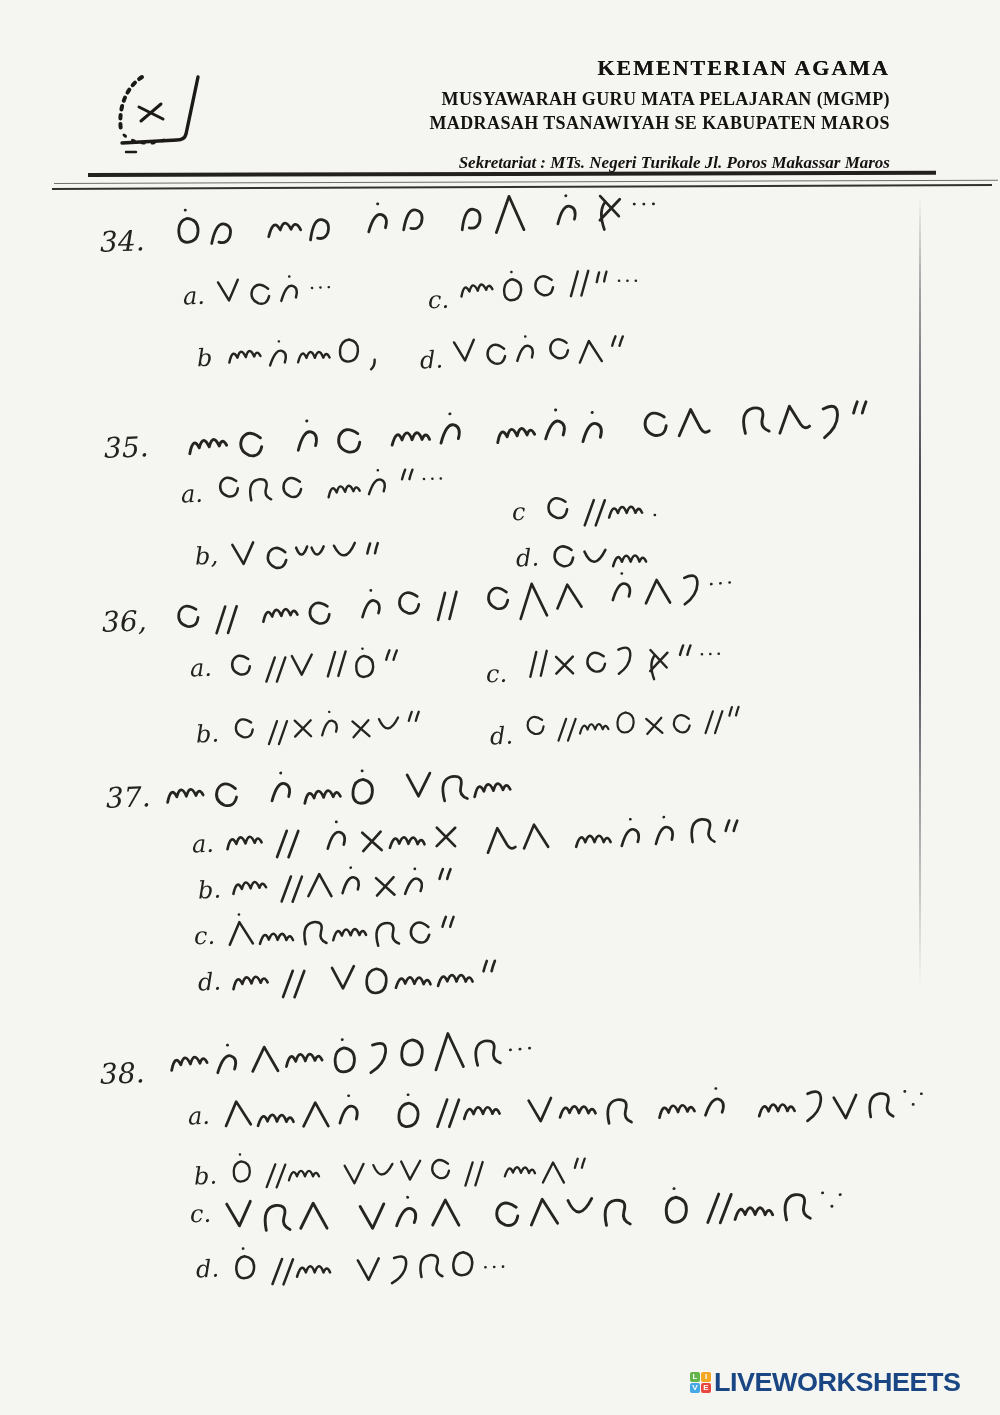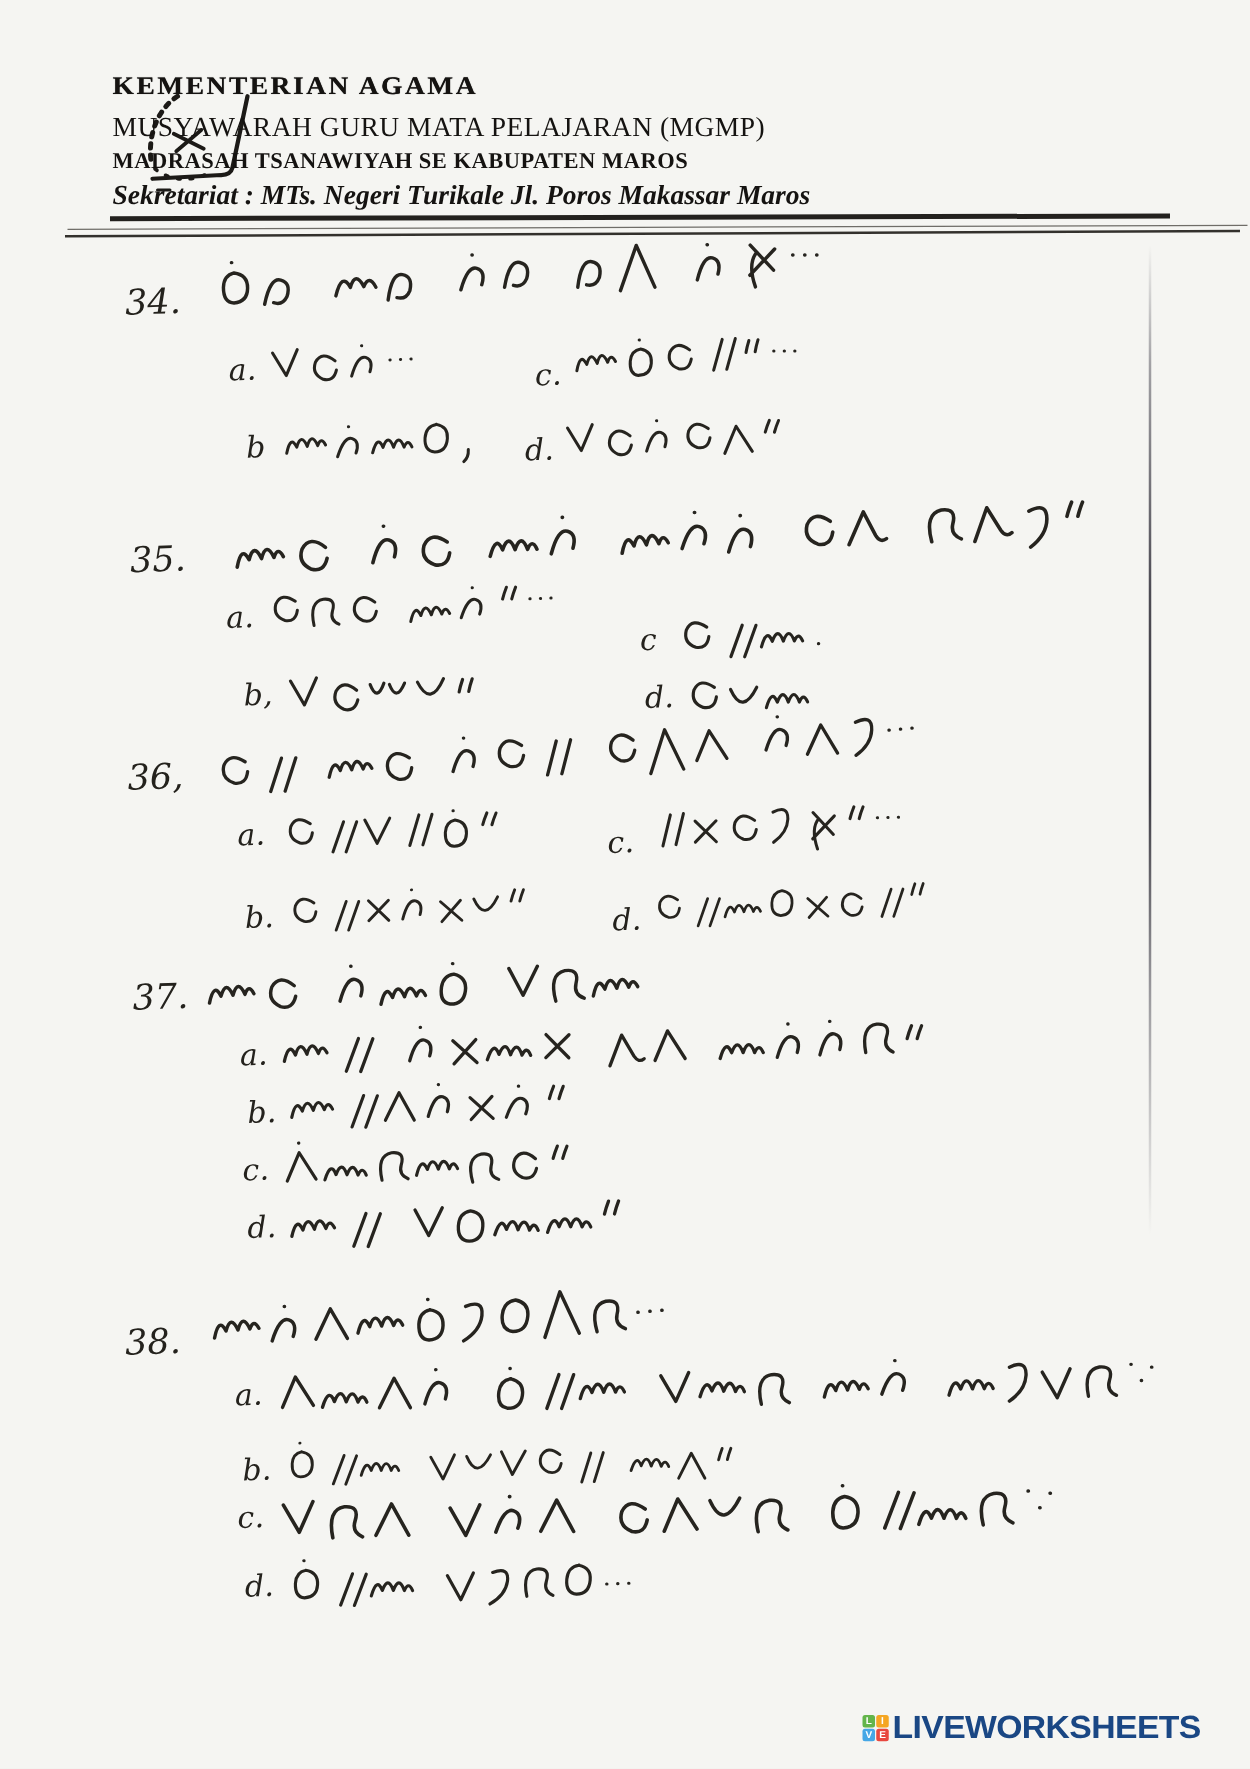--- a/index.html
+++ b/index.html
@@ -1,25 +1,25 @@
 <!DOCTYPE html>
 <html><head>
 <meta charset="utf-8">
 <style>
   html,body{margin:0;padding:0;}
   body{width:1000px;height:1415px;background:#e9e9e7;font-family:"Liberation Serif",serif;}
   .page{position:relative;width:1000px;height:1415px;background:#f5f5f2;overflow:hidden;}
 
   
-  .hdr-text{position:absolute;left:90px;top:56px;width:800px;text-align:left;color:#151311;}
+  .hdr-text{position:absolute;left:90px;top:56px;width:800px;text-align:right;color:#151311;}
   .hdr-ministry{font-size:22px;font-weight:800;letter-spacing:2px;transform:scaleY(.92);
     text-shadow:0 0 .6px #333;}
-  .hdr-org1{font-size:22px;font-weight:400;margin-top:7px;letter-spacing:.4px;}
+  .hdr-org1{font-size:18px;font-weight:700;margin-top:7px;letter-spacing:.4px;}
   .hdr-org2{font-size:18px;font-weight:700;margin-top:3px;letter-spacing:.4px;}
-  .hdr-sec{font-size:22px;font-weight:700;font-style:italic;margin-top:4px;}
+  .hdr-sec{font-size:17px;font-weight:700;font-style:italic;margin-top:19px;}
 
   .rule{position:absolute;transform-origin:left center;}
   .rule1{left:88px;top:173px;width:848px;height:3.6px;background:#23211e;transform:rotate(-.15deg);}
   .rule2{left:54px;top:183px;width:944px;height:1.4px;background:#6f6d68;transform:rotate(-.2deg);}
   .rule3{left:52px;top:188px;width:940px;height:2.4px;background:#33312d;transform:rotate(-.25deg);}
 
   .scanline{position:absolute;left:919px;top:196px;width:2.4px;height:792px;
     background:linear-gradient(to bottom,rgba(60,58,70,0) 0%,rgba(60,58,70,.45) 12%,
       rgba(47,45,56,.85) 35%,rgba(40,38,48,.9) 55%,rgba(60,58,70,.5) 75%,rgba(60,58,70,0) 100%);}
 

